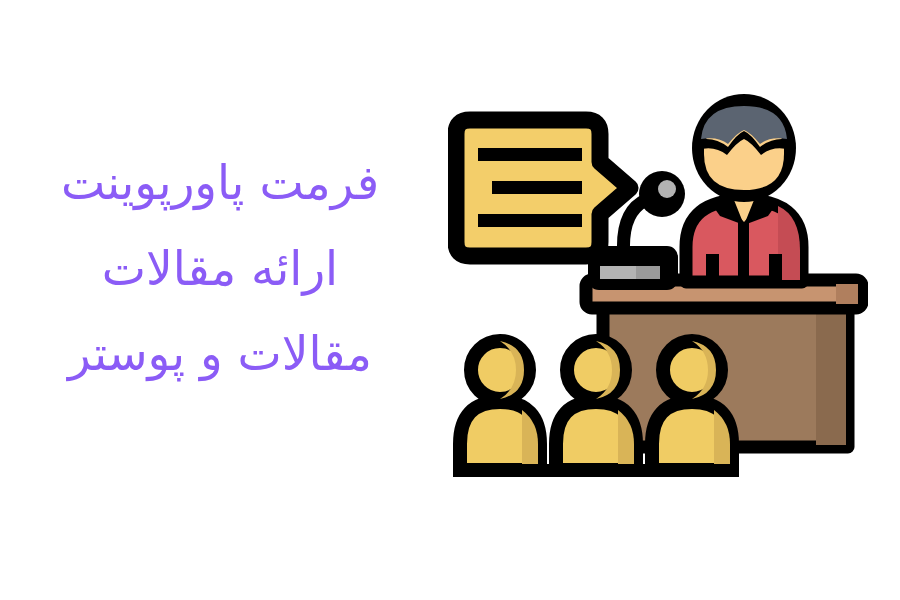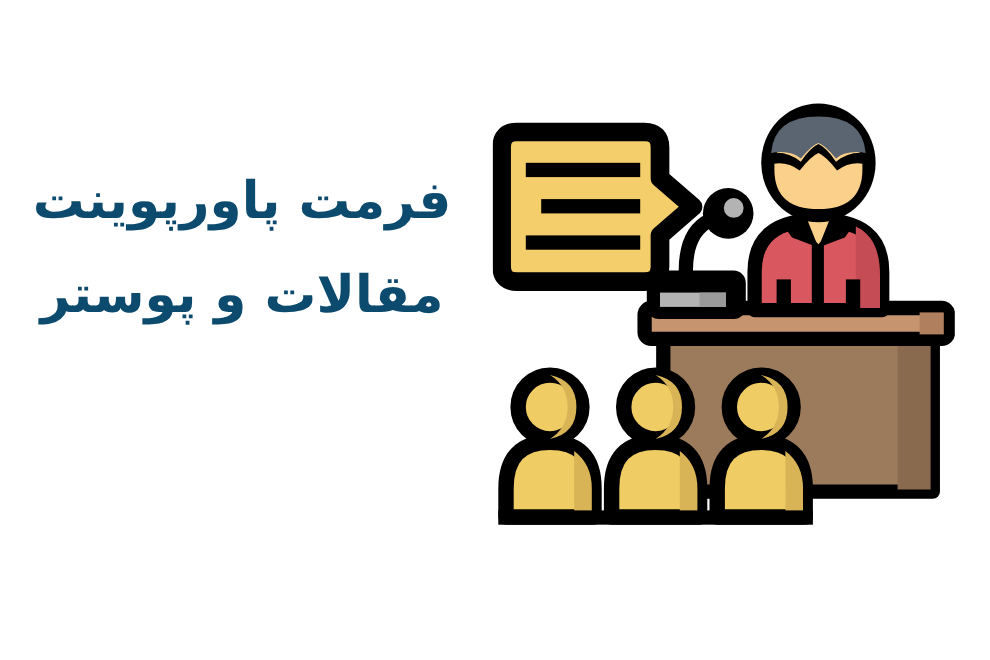--- a/index.html
+++ b/index.html
@@ -20,22 +20,22 @@
   }
 
   
   #headline {
     position: absolute;
     left: 20px;
     top: 140px;
     width: 400px;
     direction: rtl;
     text-align: center;
-    color: #0c4a6e;
-    font-weight: bold;
+    color: #8b5cf6;
+    font-weight: normal;
     font-size: 47px;
     line-height: 1.82;
     letter-spacing: 0px;
     white-space: nowrap;
   }
   #headline .line {
     display: block;
     font-family: "DejaVu Sans", "Liberation Sans", sans-serif;
   }
 
@@ -69,20 +69,21 @@
 </head>
 <body>
 
 <div id="banner">
 
   <span class="watermark" id="wm1"></span>
   <span class="watermark" id="wm2"></span>
 
   <div id="headline">
     <span class="line">فرمت پاورپوینت</span>
+    <span class="line">ارائه مقالات</span>
     <span class="line">مقالات و پوستر</span>
   </div>
 
   <div id="illustration">
     <svg viewBox="0 0 420 390" xmlns="http://www.w3.org/2000/svg" shape-rendering="geometricPrecision">
 
       <g>
 
         <path d="M155 198 L400 198 L400 355 L155 355 Z" fill="#9C7A5C" stroke="#000000" stroke-width="13" stroke-linejoin="round"></path>
 

